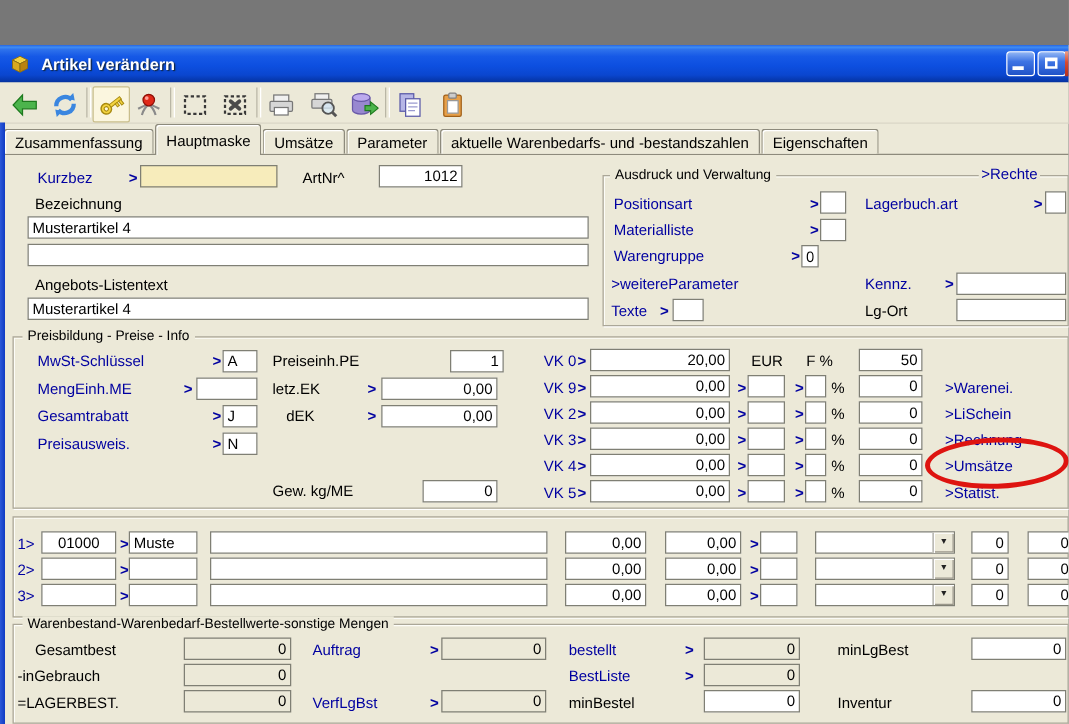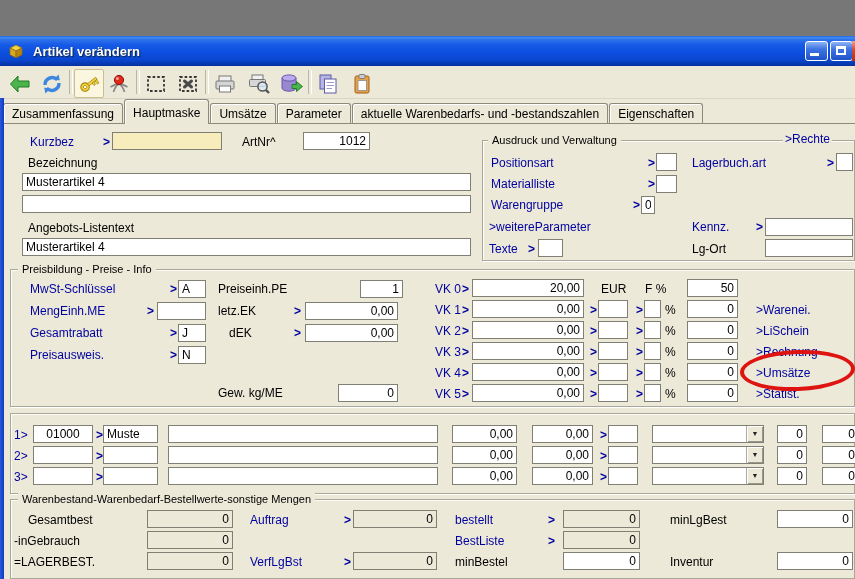--- a/index.html
+++ b/index.html
@@ -243,21 +243,21 @@
   <span class="lb" style="left:218px;top:350px">Gew. kg/ME</span>
   <input class="fld ra" style="left: 338px; top: 348px; width: 60px;" value="0">
 
   <span class="bl" style="left:435px;top:246px">VK 0</span>
   <span class="gt" style="left:462px;top:246px">&gt;</span>
   <input class="fld ra" style="left: 472px; top: 243px; width: 112px;" value="20,00">
   <span class="lb" style="left:601px;top:246px">EUR</span>
   <span class="lb" style="left:645px;top:246px">F %</span>
   <input class="fld ra" style="left: 687px; top: 243px; width: 51px;" value="50">
 
-  <span class="bl" style="left:435px;top:267px">VK 1</span>
+  <span class="bl" style="left:435px;top:267px">VK 9</span>
   <span class="gt" style="left:462px;top:267px">&gt;</span>
   <input class="fld ra" style="left: 472px; top: 264px; width: 112px;" value="0,00">
   <span class="gt" style="left:590px;top:267px">&gt;</span>
   <input class="fld" style="left: 598px; top: 264px; width: 30px;">
   <span class="gt" style="left:636px;top:267px">&gt;</span>
   <input class="fld" style="left: 644px; top: 264px; width: 17px;">
   <span class="lb" style="left:665px;top:267px">%</span>
   <input class="fld ra" style="left: 687px; top: 264px; width: 51px;" value="0">
   <span class="bl" style="left:756px;top:267px">&gt;Warenei.</span>
 

